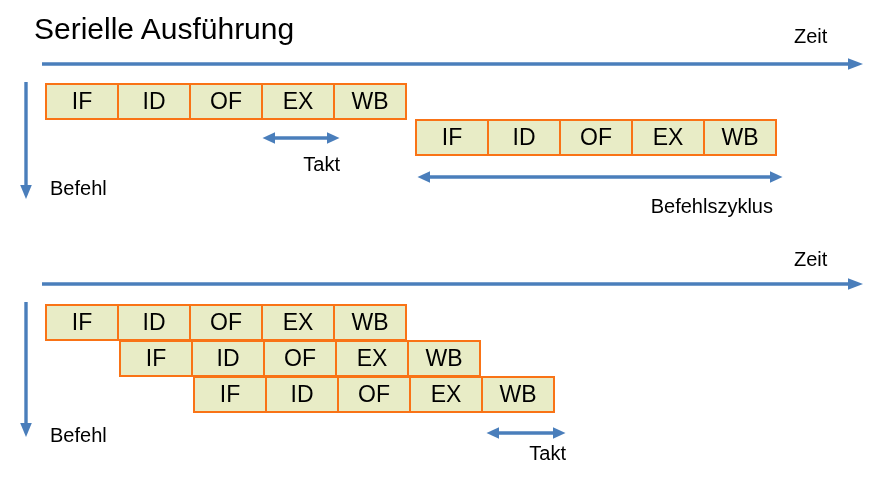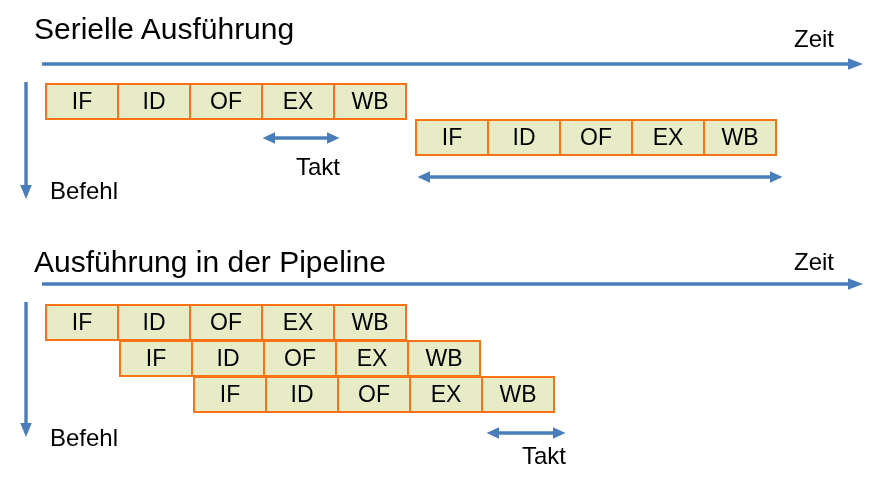--- a/index.html
+++ b/index.html
@@ -13,21 +13,21 @@
     overflow: hidden;
   }
   .title {
     position: absolute;
     font-size: 30px;
     line-height: 1.05;
     white-space: nowrap;
   }
   .lbl {
     position: absolute;
-    font-size: 24px;
+    font-size: 20px;
     line-height: 1.05;
     white-space: nowrap;
   }
   .lbl.center { text-align: right; }
   .row {
     position: absolute;
     display: flex;
   }
   .cell {
     width: 74px;
@@ -87,22 +87,22 @@
     <polygon points="0.5,7 13,1.2 13,12.8"></polygon>
     <polygon points="77.5,7 65,1.2 65,12.8"></polygon>
   </svg>
   <div class="lbl center" style="left:262px; top:154px; width:78px;">Takt</div>
 
   <svg class="arr" style="left:417px; top:170px;" width="366" height="14" viewBox="0 0 366 14">
     <line x1="11" y1="7" x2="355" y2="7"></line>
     <polygon points="0.5,7 13,1.2 13,12.8"></polygon>
     <polygon points="365.5,7 353,1.2 353,12.8"></polygon>
   </svg>
+  <div class="lbl center" style="left:407px; top:196px; width:366px;">Befehlszyklus</div>
 
-  <div class="title" style="left:34px; top:246px;">Ausführung in der Pipeline</div>
 
   <div class="lbl" style="left:794px; top:249px;">Zeit</div>
 
   <svg class="arr" style="left:42px; top:277px;" width="822" height="14" viewBox="0 0 822 14">
     <line x1="0" y1="7" x2="806" y2="7"></line>
     <polygon points="806,1.2 821,7 806,12.8"></polygon>
   </svg>
 
   <svg class="arr" style="left:19px; top:302px;" width="14" height="136" viewBox="0 0 14 136">
     <line x1="7" y1="0" x2="7" y2="121"></line>

